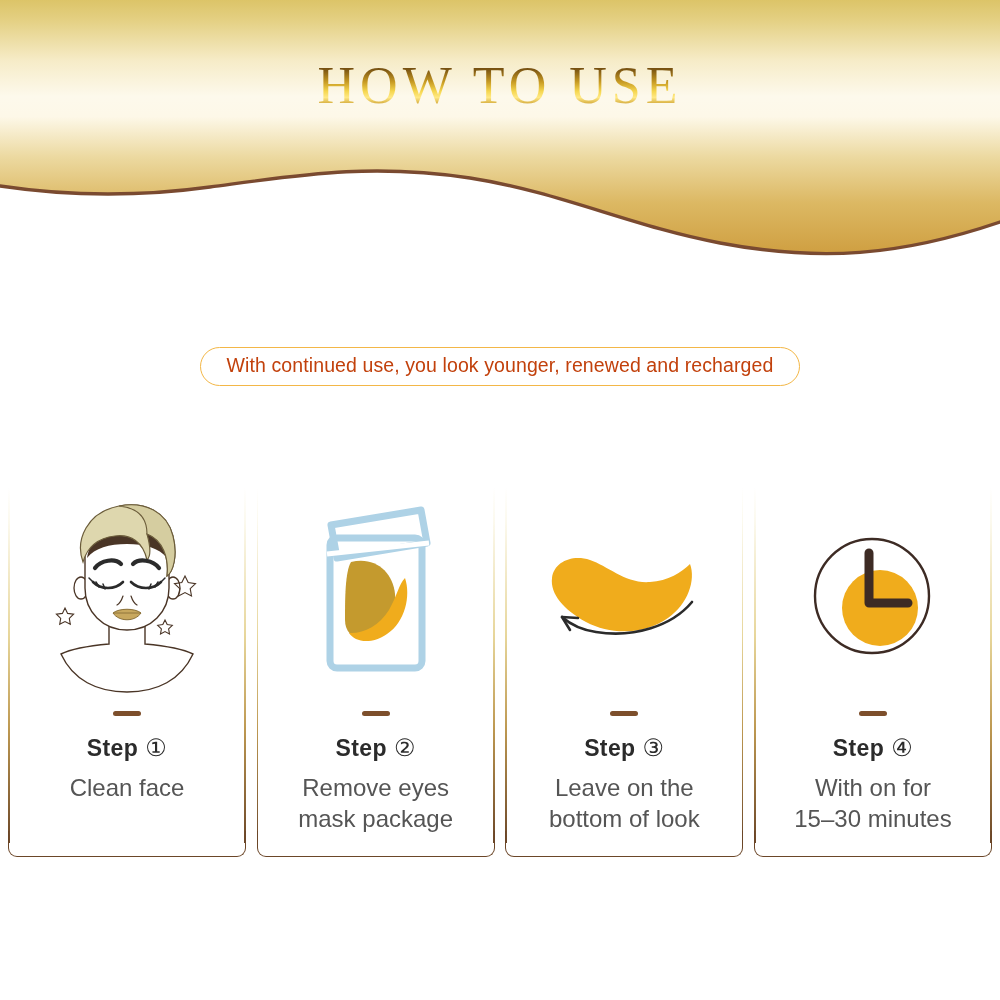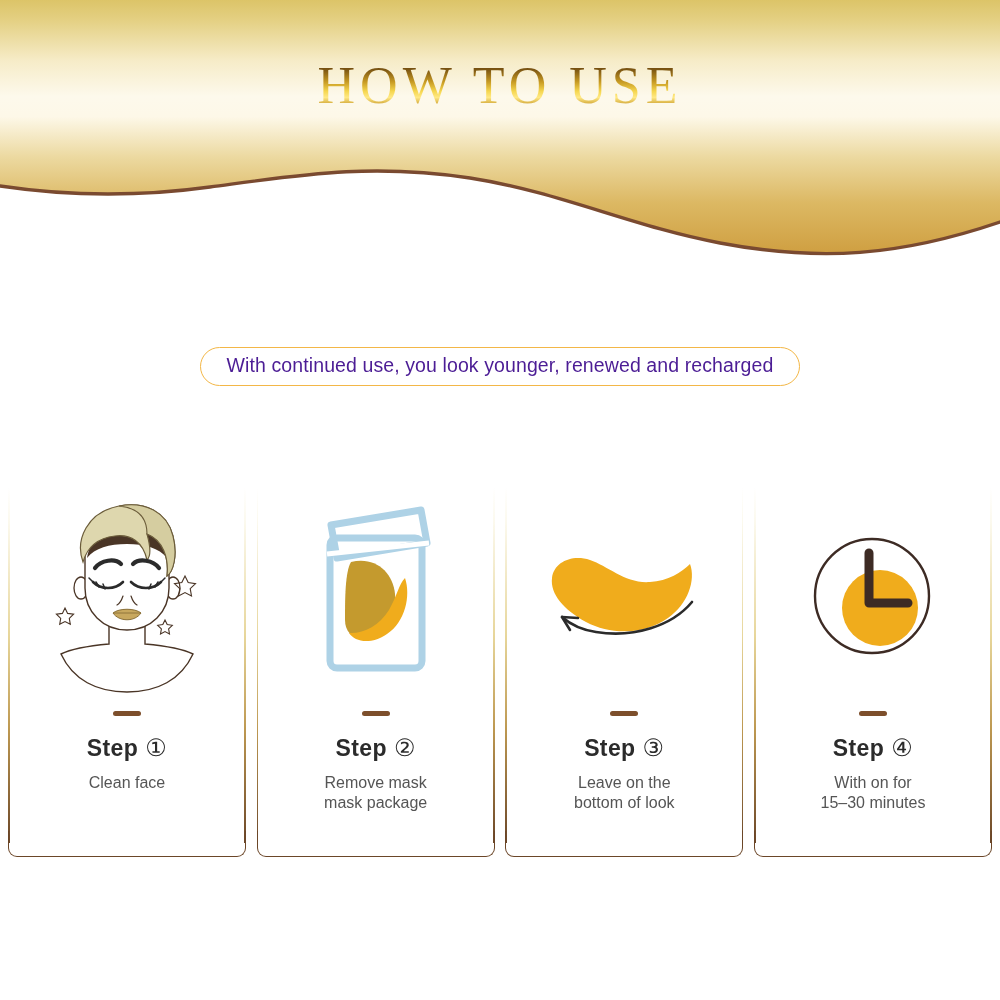--- a/index.html
+++ b/index.html
@@ -39,21 +39,21 @@
   
   #tagline-wrap{
     position:absolute;
     top:347px; left:0; width:1000px;
     display:flex; justify-content:center;
   }
   #tagline-pill{
     border:1.4px solid #f3b747;
     border-radius:999px;
     padding:6px 26px 8px;
-    color:#4c1d95;
+    color:#c2410c;
     font-size:19.5px;
     letter-spacing:0.1px;
     white-space:nowrap;
     line-height:1.2;
   }
 
   
   #steps-row{
     position:absolute;
     top:487px; left:8px;
@@ -124,21 +124,21 @@
     display:flex;
     align-items:center;
     gap:7px;
   }
   .step-num{
     font-weight:400;
     font-size:24px;
   }
   .step-desc{
     margin-top:11px;
-    font-size:16px;
+    font-size:24px;
     color:#555555;
     text-align:center;
     line-height:1.28;
     font-weight:300;
   }
 </style>
 </head>
 <body>
 
 <div id="header-banner">
@@ -239,21 +239,21 @@
         <path d="M104,82 C110,100 104,126 86,138 C70,149 54,146 48,137 C62,138 78,130 88,114 C96,100 98,88 104,82 Z" fill="#f0ac1c"></path>
       </svg>
     </div>
 
     <div class="divider-dash"></div>
     <div class="step-label">
       <span>Step</span>
       <span class="step-num">②</span>
     </div>
     <div class="step-desc">
-      <div>Remove mask</div>
+      <div>Remove eyes</div>
       <div>mask package</div>
     </div>
   </div>
 
   <div class="step-card">
     <div class="card-frame">
       <div class="side left"></div>
       <div class="side right"></div>
       <div class="bottom"></div>
     </div>

